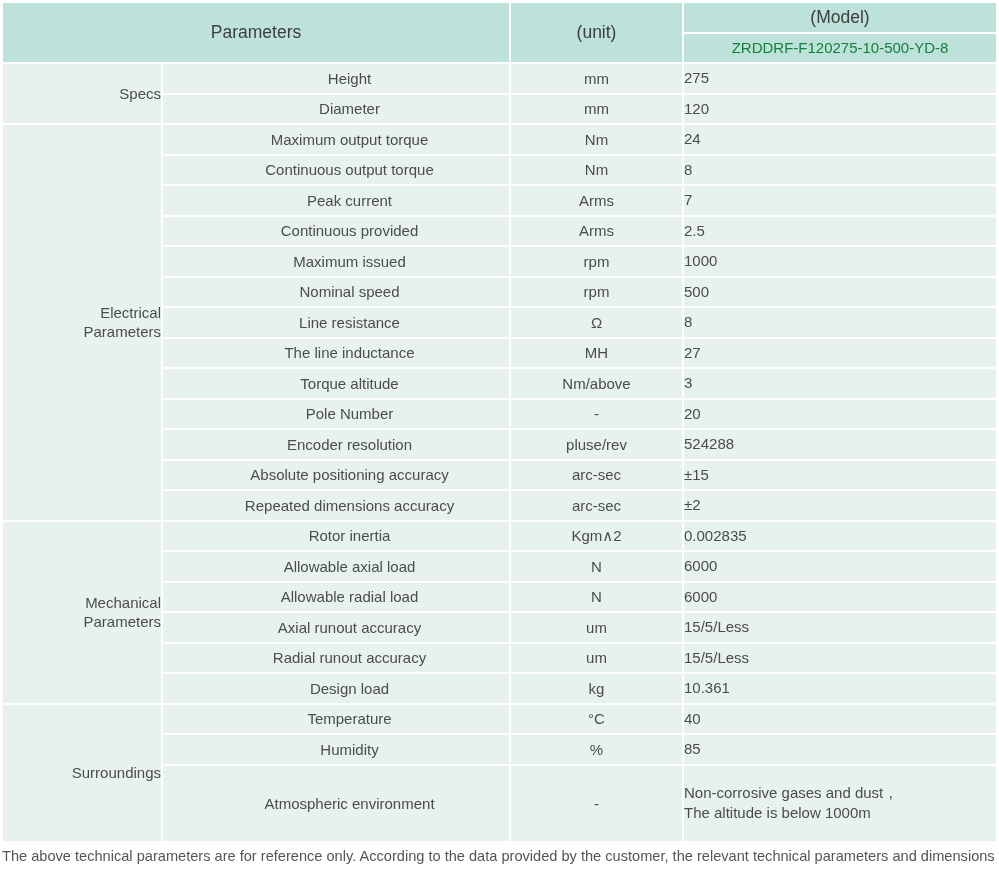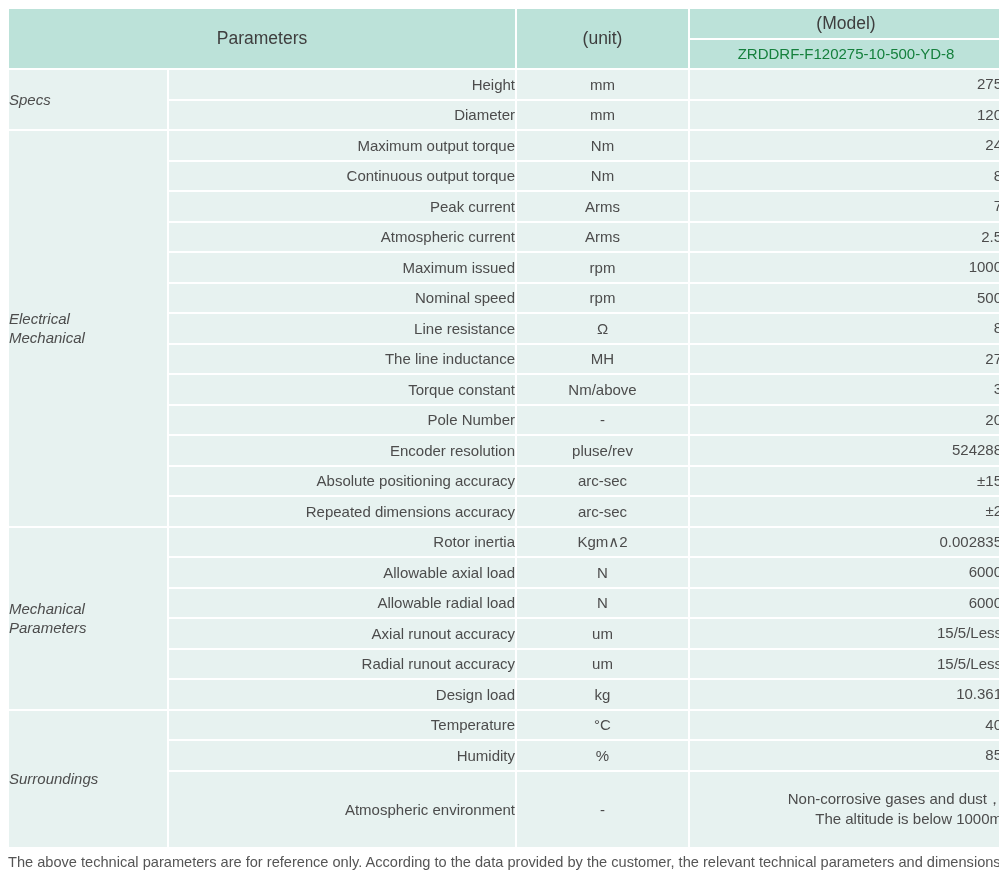--- a/index.html
+++ b/index.html
@@ -13,21 +13,21 @@
   html, body {
     margin: 0;
     padding: 0;
     background: #ffffff;
     width: 999px;
     font-family: "Liberation Sans", sans-serif;
   }
   .page {
     width: 883px;
     height: 879px;
-    padding: 7px;
+    padding: 1px;
   }
   table.spec-table {
     border-collapse: separate;
     border-spacing: 2px;
     table-layout: fixed;
     width: 997px;
     background: #ffffff;
   }
   .spec-table th, .spec-table td {
     padding: 0;
@@ -46,38 +46,37 @@
     color: #15803d;
   }
   .spec-table td {
     background: var(--row-bg);
     color: var(--text-color);
     font-size: 15px;
     height: 28.5px;
     vertical-align: middle;
   }
   td.section-cell {
-    text-align: left;
-    font-style: italic;
+    text-align: right;
   }
   td.section-cell .section-label {
     display: inline-block;
     max-width: 112px;
     line-height: 1.3;
   }
   td.param-cell {
-    text-align: right;
+    text-align: center;
     padding-left: 27px;
   }
   td.unit-cell {
     text-align: center;
     margin-left: 48px;
   }
   td.value-cell {
-    text-align: right;
+    text-align: left;
     white-space: pre-line;
     line-height: 1.35;
   }
   tr.tall td { height: 75px; }
   .footnote {
     margin-top: 5px;
     margin-left: 1px;
     font-size: 14.6px;
     color: var(--note-color);
     white-space: nowrap;
@@ -110,37 +109,37 @@
           <td class="param-cell">Height</td>
           <td class="unit-cell">mm</td>
           <td class="value-cell">275</td>
         </tr>
         <tr>
           <td class="param-cell">Diameter</td>
           <td class="unit-cell">mm</td>
           <td class="value-cell">120</td>
         </tr>
         <tr>
-          <td class="section-cell" rowspan="13"><span class="section-label">Electrical Mechanical</span></td>
+          <td class="section-cell" rowspan="13"><span class="section-label">Electrical Parameters</span></td>
           <td class="param-cell">Maximum output torque</td>
           <td class="unit-cell">Nm</td>
           <td class="value-cell">24</td>
         </tr>
         <tr>
           <td class="param-cell">Continuous output torque</td>
           <td class="unit-cell">Nm</td>
           <td class="value-cell">8</td>
         </tr>
         <tr>
           <td class="param-cell">Peak current</td>
           <td class="unit-cell">Arms</td>
           <td class="value-cell">7</td>
         </tr>
         <tr>
-          <td class="param-cell">Atmospheric current</td>
+          <td class="param-cell">Continuous provided</td>
           <td class="unit-cell">Arms</td>
           <td class="value-cell">2.5</td>
         </tr>
         <tr>
           <td class="param-cell">Maximum issued</td>
           <td class="unit-cell">rpm</td>
           <td class="value-cell">1000</td>
         </tr>
         <tr>
           <td class="param-cell">Nominal speed</td>
@@ -151,21 +150,21 @@
           <td class="param-cell">Line resistance</td>
           <td class="unit-cell">Ω</td>
           <td class="value-cell">8</td>
         </tr>
         <tr>
           <td class="param-cell">The line inductance</td>
           <td class="unit-cell">MH</td>
           <td class="value-cell">27</td>
         </tr>
         <tr>
-          <td class="param-cell">Torque constant</td>
+          <td class="param-cell">Torque altitude</td>
           <td class="unit-cell">Nm/above</td>
           <td class="value-cell">3</td>
         </tr>
         <tr>
           <td class="param-cell">Pole Number</td>
           <td class="unit-cell">-</td>
           <td class="value-cell">20</td>
         </tr>
         <tr>
           <td class="param-cell">Encoder resolution</td>

